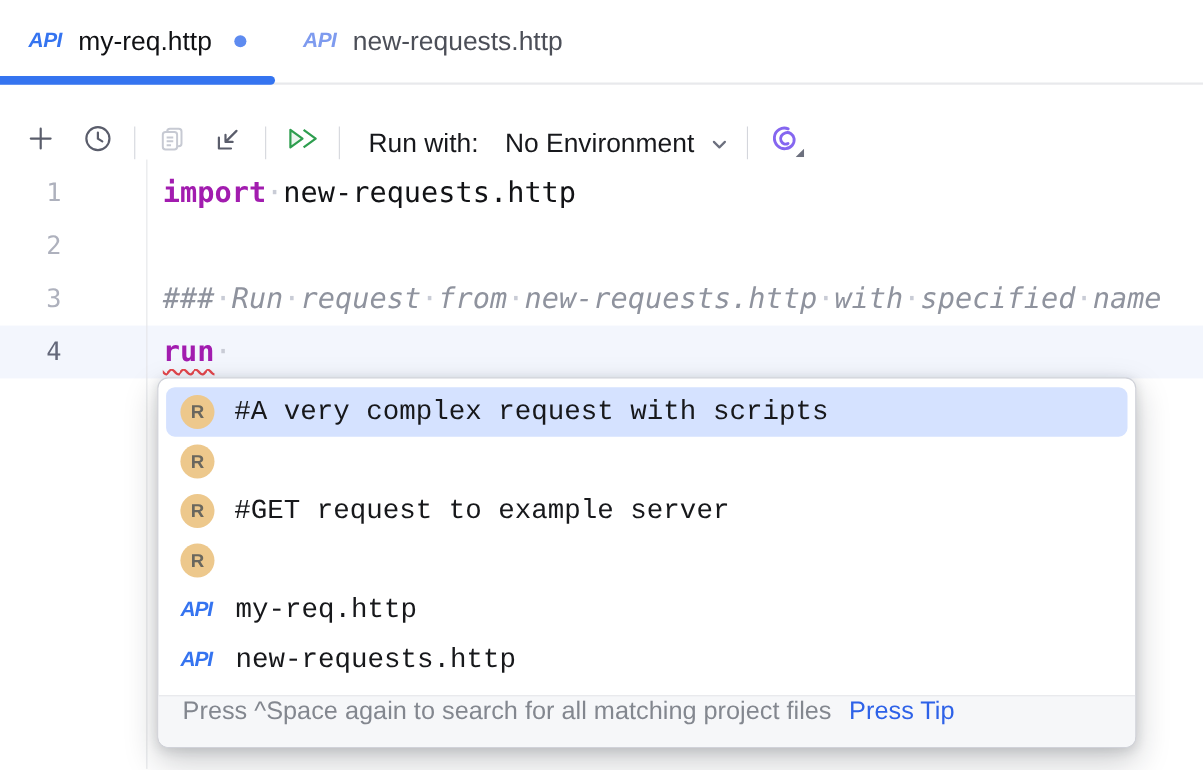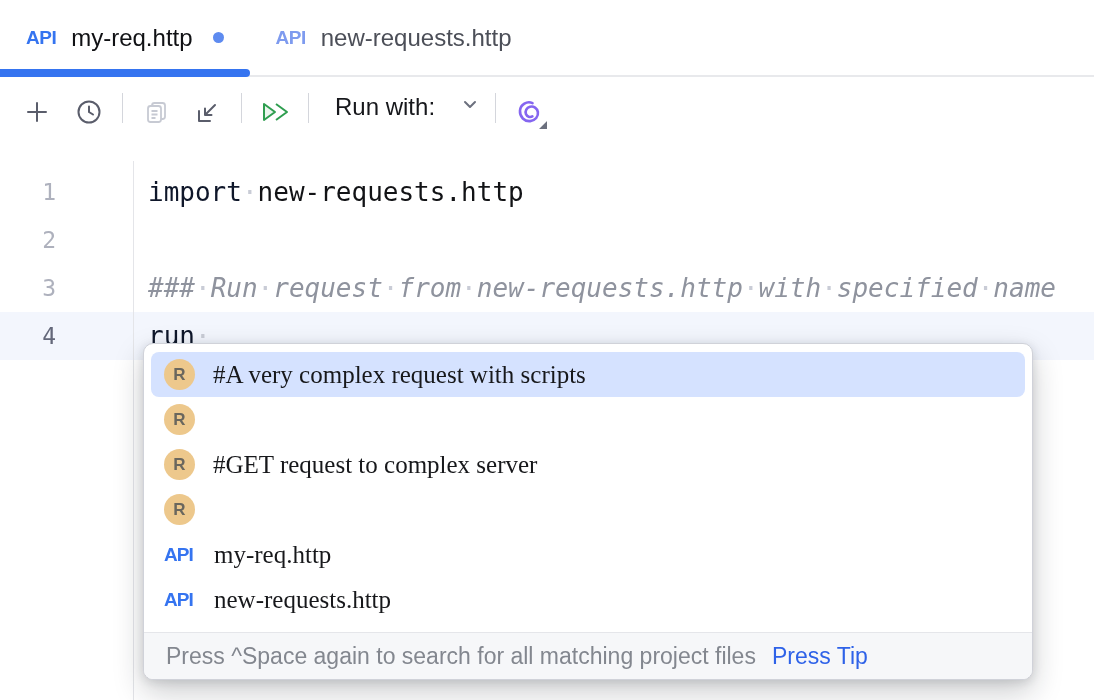--- a/index.html
+++ b/index.html
@@ -7,28 +7,28 @@
     font-family:"Liberation Sans", sans-serif; -webkit-font-smoothing:antialiased; }
 
   
   .tabbar { height:77px; display:flex; position:relative; background:#fff;
     border-bottom:2px solid #E8E9EC; }
   .tab { display:flex; align-items:center; padding:0 26px; gap:15px;
     position:relative; cursor:pointer; }
   .tab-title { font-size:24px; color:#101114; }
   .tab.inactive .tab-title { color:#4C4F58; }
   .badge-api { font-weight:700; font-size:19px; letter-spacing:-0.5px;
-    color:#3574F0; flex:0 0 auto; }
+    color:#3574F0; flex:0 0 auto;font-style:italic; }
   .tab.inactive .badge-api { color:#7E9BEF; }
   .tab.active::after { content:""; position:absolute; left:0; right:0; bottom:-2px;
     height:8px; background:#3574F0; border-radius:0 6px 6px 0; }
   .mod-dot { width:11px; height:11px; border-radius:50%; background:#5E8BF0; margin-left:5px; }
 
   
-  .toolbar { height:68px; display:flex; align-items:flex-start; padding-left:18px; background:#fff;margin-top:16px; }
+  .toolbar { height:68px; display:flex; align-items:flex-end; padding-left:18px; background:#fff; }
   .tbtn { width:38px; height:38px; display:flex; align-items:center; justify-content:center;
     border-radius:6px; cursor:pointer; position:relative; flex:0 0 auto; }
   .tbtn + .tbtn { margin-left:14px; }
   .tb-div { width:1px; height:30px; background:#D4D6DC; margin:0 14px; flex:0 0 auto; }
   .runwith-label { font-size:24px; color:#17181C; margin-left:12px; }
   .env-select { display:flex; align-items:center; gap:12px; margin-left:24px; cursor:pointer; }
   .env-value { font-size:24px; color:#17181C; }
   .ai-corner { position:absolute; right:1px; bottom:2px; width:8px; height:8px;
     background:#6C707E; clip-path:polygon(100% 0, 100% 100%, 0 100%); }
 
@@ -38,40 +38,40 @@
     background:#E4E5E9; z-index:2; }
   .code-lines { padding-top:7px; position:relative; z-index:1; }
   .code-row { height:48px; display:flex; align-items:center; position:relative; }
   .code-row.current { background:#F3F6FD; }
   .lnum { position:absolute; left:0; top:0; width:56px; height:48px; display:flex;
     align-items:center; justify-content:flex-end;
     font-family:"DejaVu Sans Mono", monospace; font-size:23px; color:#AEB1BD; }
   .code-row.current .lnum { color:#64687A; }
   .code { margin-left:148px; font-family:"DejaVu Sans Mono", monospace;
     font-size:26px; color:#121316; white-space:pre; }
-  .kw { color:#0f172a; }
+  .kw { color:#a21caf;font-weight:bold; }
   .kw.err { text-decoration:underline wavy #E5484D 2px; text-underline-offset:7px; }
   .cmt { color:#8F939E; font-style:italic; }
   .wsdot { color:#C9CCD6; font-style:normal; }
 
   
   .popup { position:absolute; left:143px; top:343px; width:890px; background:#fff;
     border:1px solid #D0D2D9; border-radius:10px; overflow:hidden; z-index:5;
     box-shadow:0 12px 30px rgba(25,28,35,0.22), 0 2px 10px rgba(25,28,35,0.13); }
   .clist { padding:8px 7px 10px; }
   .citem { height:45px; display:flex; align-items:center; gap:18px; padding:0 13px;
     border-radius:8px; cursor:pointer; }
   .citem.selected { background:#D5E2FF; }
   .badge-r { width:31px; height:31px; border-radius:50%; background:#EDC88C;
     color:#6A675E; font-weight:700; font-size:17px; display:flex; align-items:center;
     justify-content:center; flex:0 0 auto; }
   .citem .badge-api { width:32px; font-size:19px; letter-spacing:-1px; }
-  .clabel { font-family:Liberation Serif, serif; font-size:25px; color:#17181B; white-space:pre; }
+  .clabel { font-family:Liberation Mono, monospace; font-size:25px; color:#17181B; white-space:pre; }
   .cfooter { height:47px; background:#F6F7F9; border-top:1px solid #E5E6EA;
-    display:flex; align-items:center; padding:0 22px; gap:16px; font-size:23px; }
+    display:flex; align-items:flex-start; padding:0 22px; gap:16px; font-size:23px; }
   .cfooter .hint { color:#83878F; }
   .cfooter .tip { color:#2E62E8; cursor:pointer; white-space:nowrap; }
 </style>
 </head>
 <body>
 
 <div class="tabbar">
   <div class="tab active">
     <span class="badge-api">API</span>
     <span class="tab-title">my-req.http</span>
@@ -112,20 +112,21 @@
   <div class="tb-div"></div>
   <div class="tbtn">
     <svg width="30" height="26" viewBox="0 0 30 26" fill="none" stroke="#2E9E4F" stroke-width="2" stroke-linejoin="round">
       <path d="M4 5 L15 13 L4 21 Z" fill="#EBF6EE"></path>
       <path d="M16 5 L27 13 L16 21"></path>
     </svg>
   </div>
   <div class="tb-div"></div>
   <span class="runwith-label">Run with:</span>
   <div class="env-select">
+    <span class="env-value">No Environment</span>
     <svg width="22" height="22" viewBox="0 0 22 22" fill="none" stroke="#6C707E" stroke-width="2" stroke-linecap="round" stroke-linejoin="round">
       <path d="M6 9 L11 14 L16 9"></path>
     </svg>
   </div>
   <div class="tb-div"></div>
   <div class="tbtn">
     <svg width="30" height="30" viewBox="0 0 24 24" fill="none" stroke="#8566F0" stroke-width="2.1" stroke-linecap="round">
       <path d="M14.8 4.9 C10.4 2.9 5.2 6 4.8 10.9 C4.4 15.9 8.5 19.8 13 19.3 C17 18.9 19.7 15.5 19.1 12 C18.6 9 15.7 7 12.8 7.8 C10.1 8.5 8.6 11.3 9.6 13.7 C10.5 15.7 12.8 16.6 14.7 15.5"></path>
     </svg>
     <span class="ai-corner"></span>
@@ -158,21 +159,21 @@
   <div class="clist">
       <div class="citem selected">
         <span class="badge-r">R</span>
         <span class="clabel">#A very complex request with scripts</span>
       </div>
       <div class="citem">
         <span class="badge-r">R</span>
       </div>
       <div class="citem">
         <span class="badge-r">R</span>
-        <span class="clabel">#GET request to complex server</span>
+        <span class="clabel">#GET request to example server</span>
       </div>
       <div class="citem">
         <span class="badge-r">R</span>
       </div>
       <div class="citem">
         <span class="badge-api">API</span>
         <span class="clabel">my-req.http</span>
       </div>
       <div class="citem">
         <span class="badge-api">API</span>

